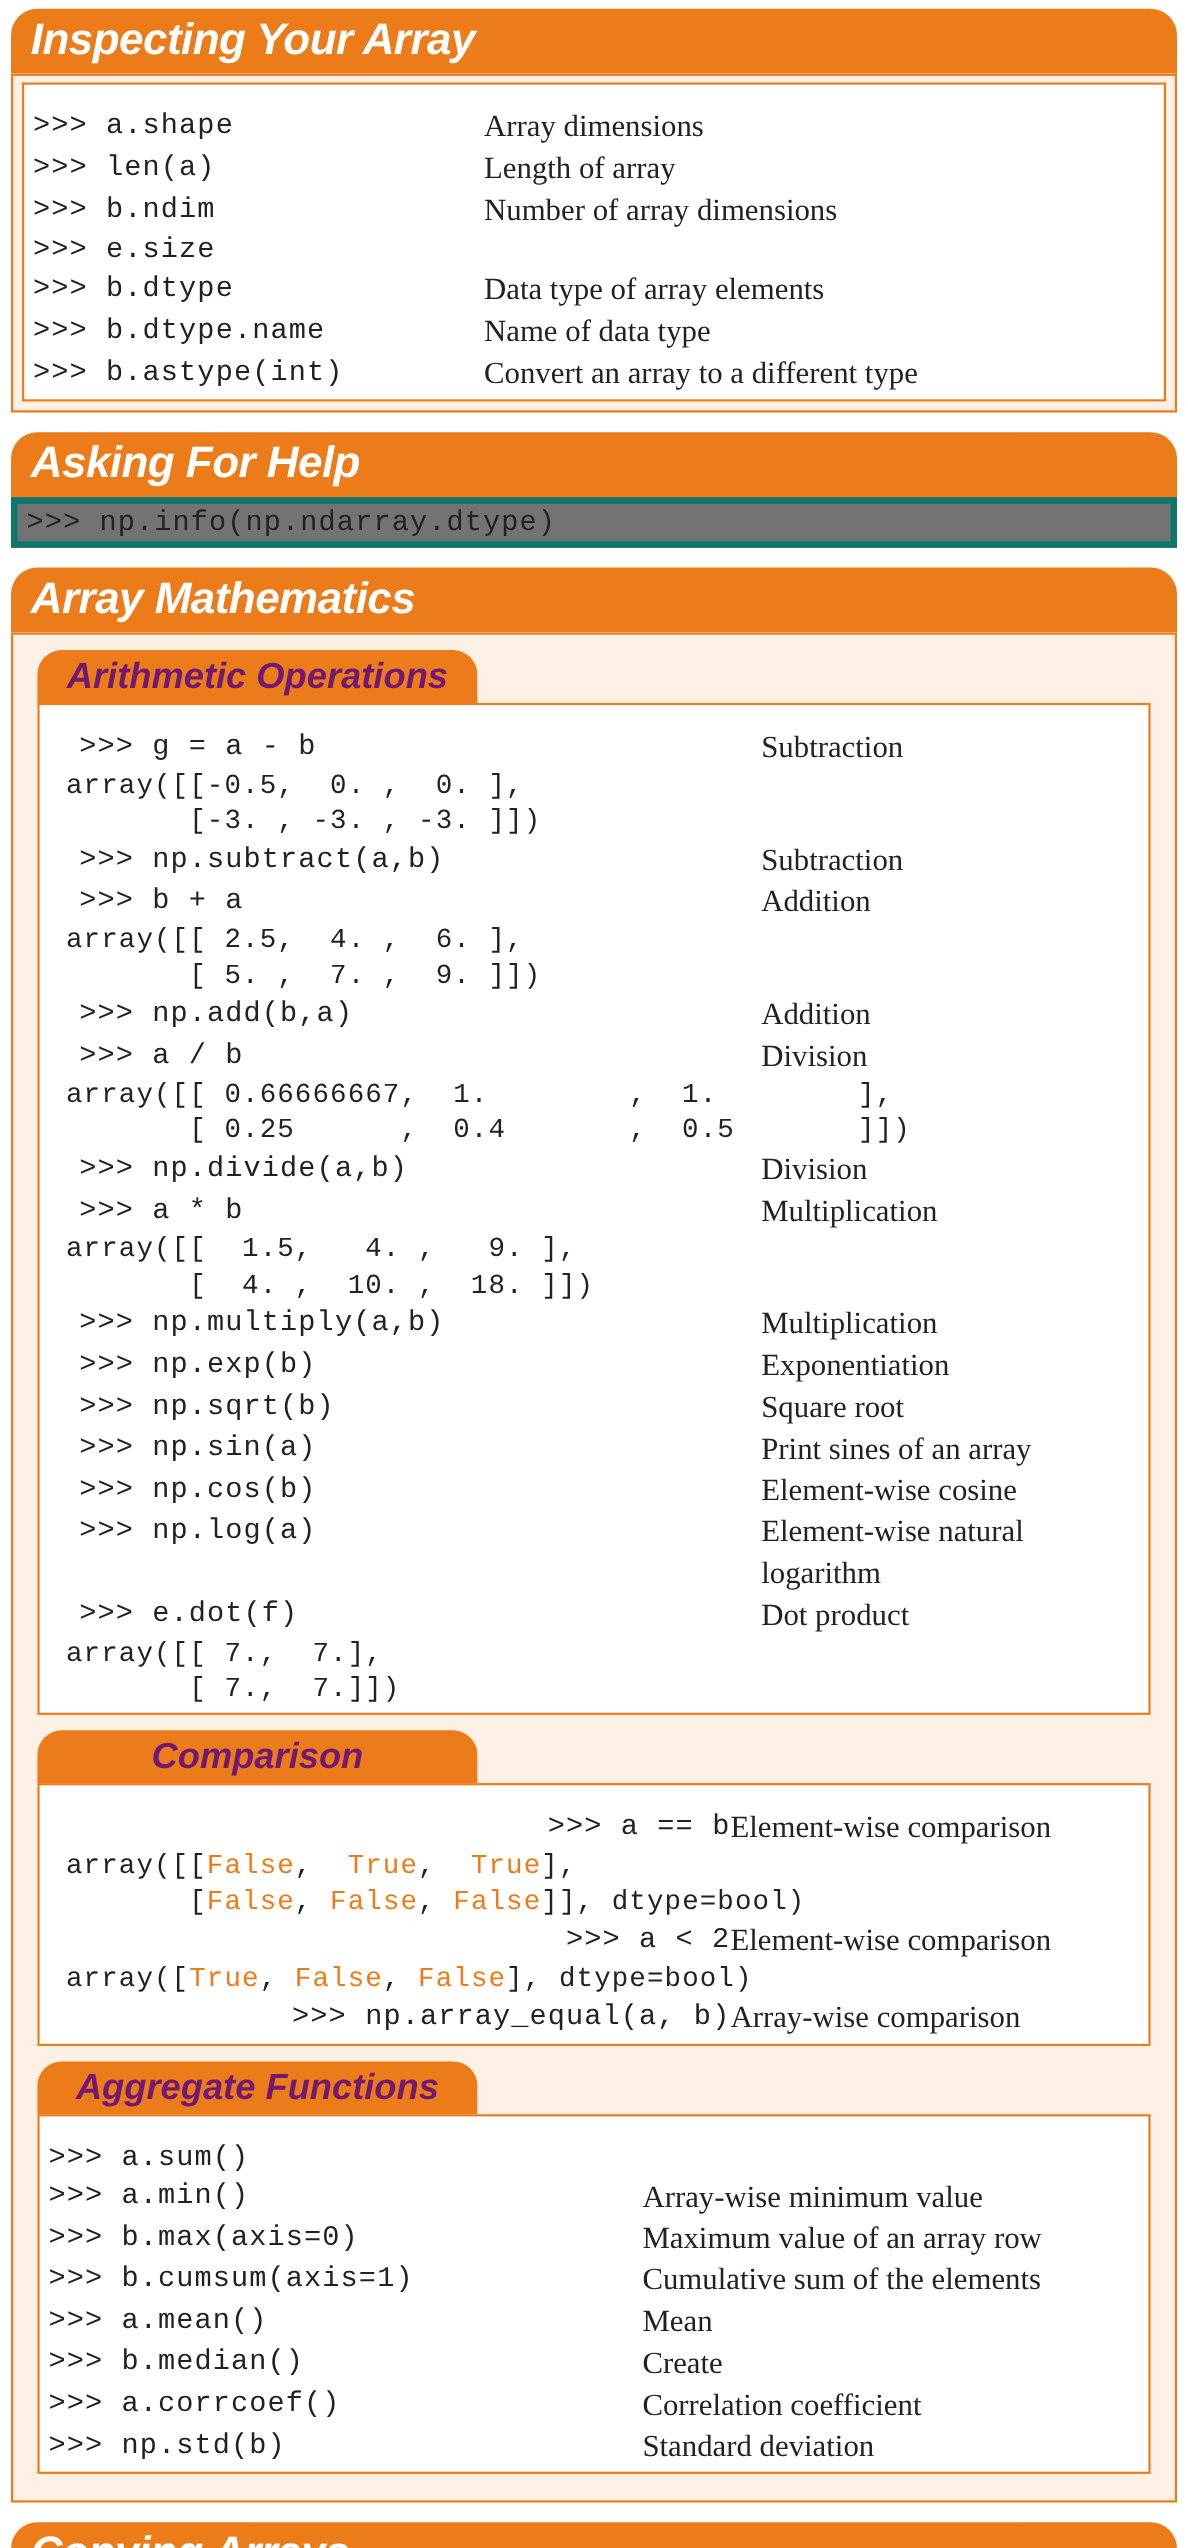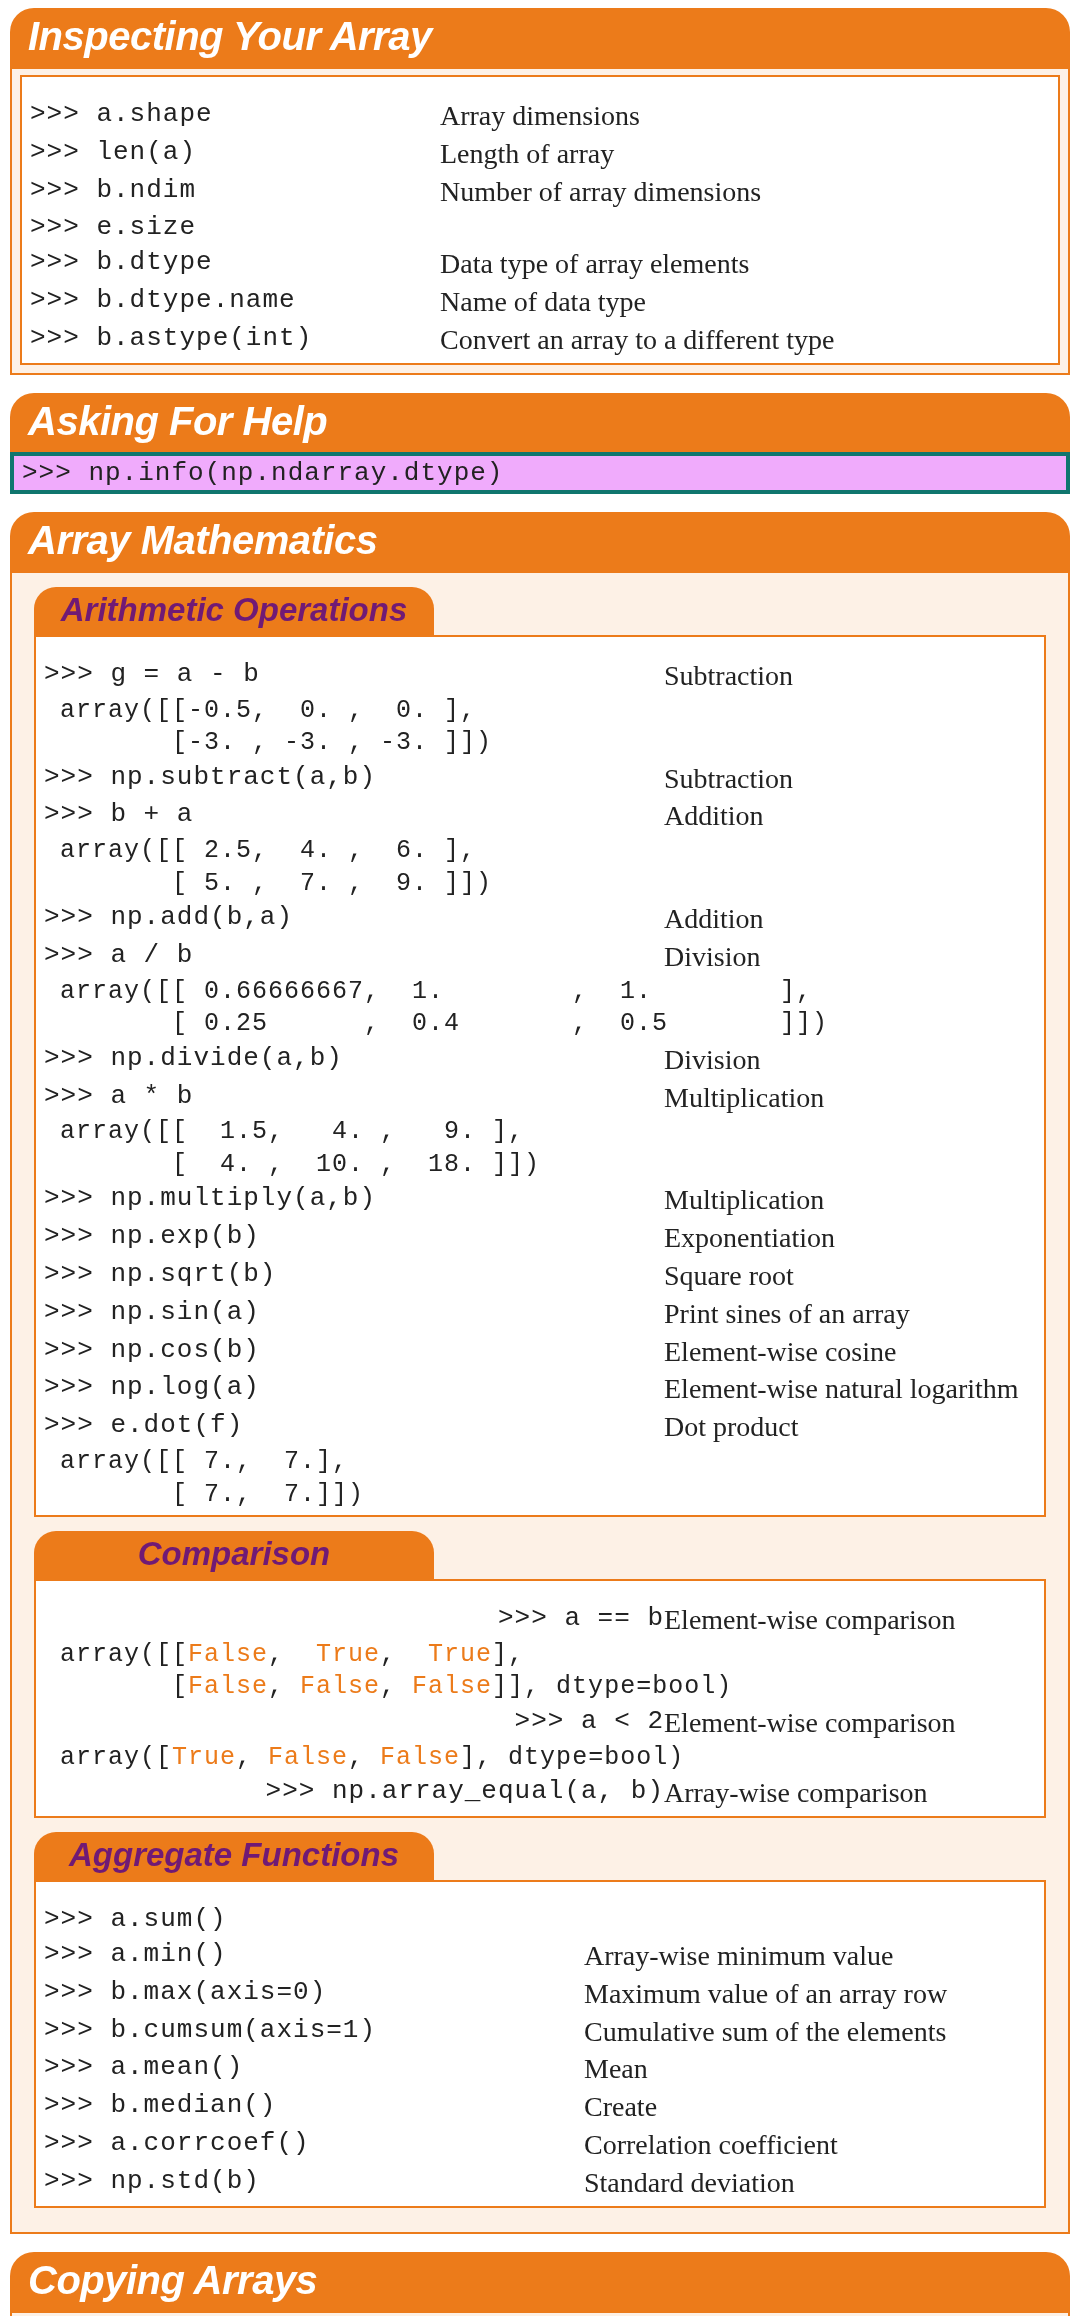--- a/index.html
+++ b/index.html
@@ -47,22 +47,22 @@
     flex: 0 0 auto;
     letter-spacing: 1px;
   }
   .code-row .desc {
     font-family: Liberation Serif, serif;
     font-size: 28px;
     color: #222;
     flex: 1;
   }
   .single-line-box {
-    border: 4px solid #0f766e;
-    background: #f0abfc;
+    border: 6px solid #0f766e;
+    background: #737373;
     padding: 2px 8px;
   }
   .single-code {
     font-family: "Courier New", Courier, monospace;
     font-size: 26px;
     color: #222;
     white-space: pre;
     letter-spacing: 1px;
   }
   .subsection {
@@ -86,21 +86,21 @@
   .output-line {
     font-family: "Courier New", Courier, monospace;
     font-size: 25px;
     color: #222;
     white-space: pre;
     letter-spacing: 1px;
     line-height: 1.3;
   }
   .orange-text { color: #ec7b1a; }
   .w1 .code { width: 410px; }
-  .w2 .code { width: 620px; }
+  .w2 .code { width: 620px; margin-left: 28px; }
   .w3 .code { width: 540px; }
   .w4 .code { width: 620px; text-align: right; }
   .w5 .code { width: 400px; }
   .section-body-nested {
     border: 2px solid #ec7b1a;
     background: #fdf1e6;
     padding: 4px 0 10px 0;
   }
   .top-flush .section-header { margin-bottom: 0; }
 </style>

